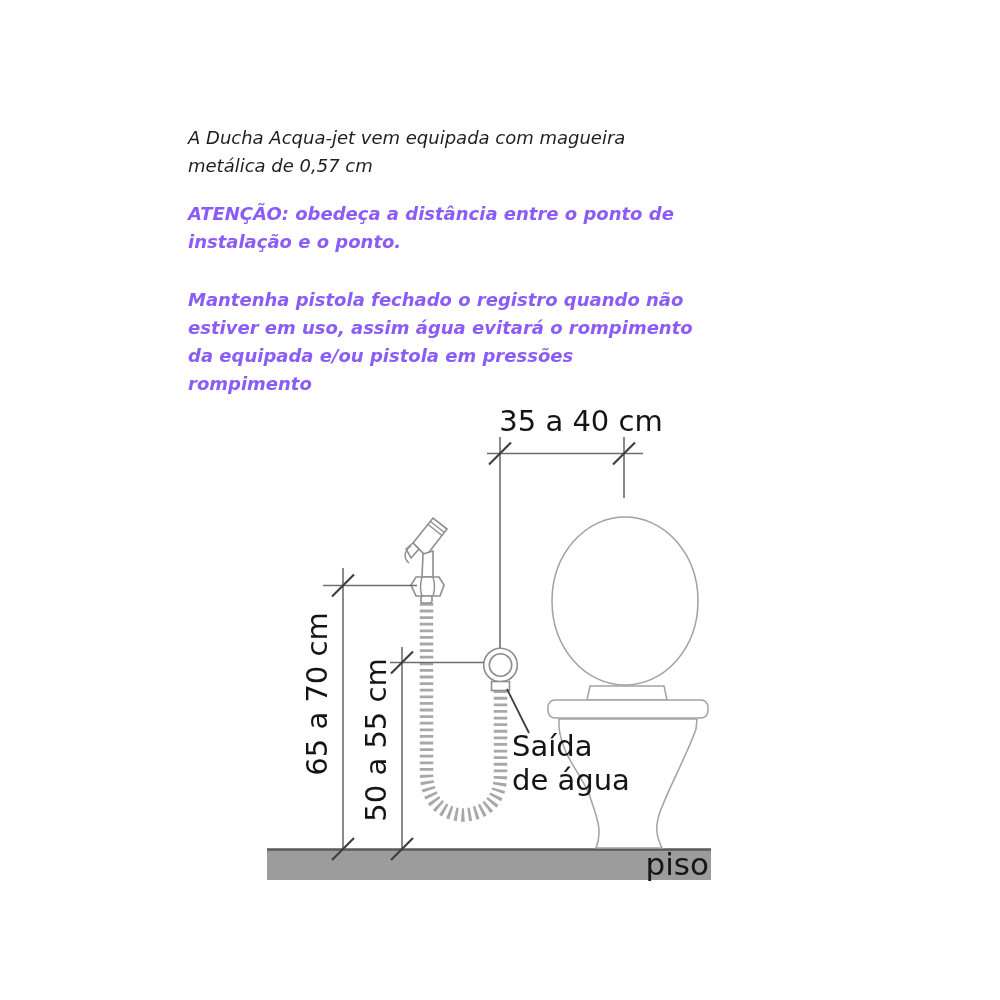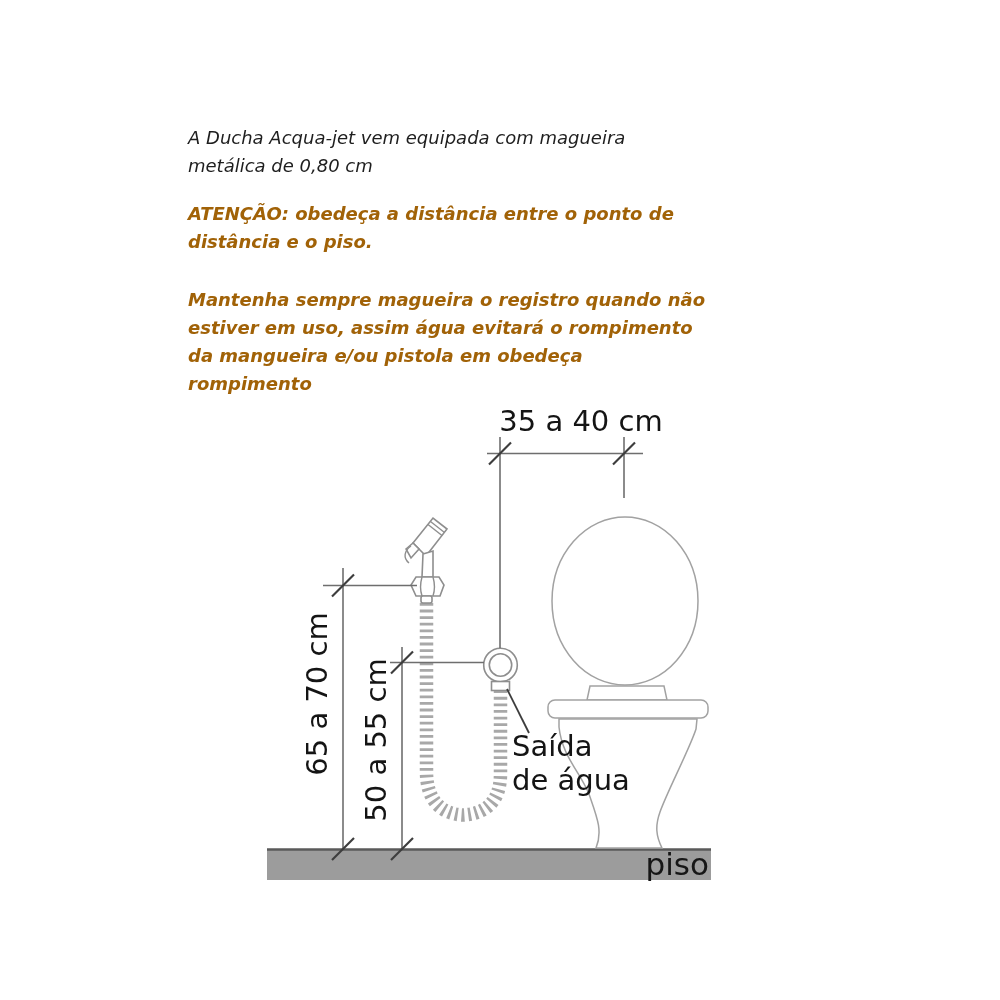--- a/index.html
+++ b/index.html
@@ -1,19 +1,19 @@
 <!DOCTYPE html>
 <html><head>
 <meta charset="utf-8">
 <style>
   html,body{margin:0;padding:0;background:#ffffff;}
   #stage{position:relative;width:1000px;height:1000px;background:#ffffff;overflow:hidden;
          font-family:"DejaVu Sans","Liberation Sans",sans-serif;}
   .para{position:absolute;left:188px;color:#1e1e1e;font-size:18px;line-height:28px;white-space:nowrap;font-style:italic;}
-  .para.bold{font-weight:bold;color:#a16207;}
+  .para.bold{font-weight:bold;color:#8b5cf6;}
   #intro{top:124px;}
   #warn1{top:200px;}
   #warn2{top:286px;}
   svg{position:absolute;left:0;top:0;}
   .dim{stroke:#6e6e6e;stroke-width:1.6;fill:none;}
   .tick{stroke:#3d3d3d;stroke-width:2.2;fill:none;}
   .fix{stroke:#8e8e8e;stroke-width:1.6;fill:#ffffff;}
   .fixline{stroke:#8e8e8e;stroke-width:1.4;fill:none;}
   .toilet{stroke:#a2a2a2;stroke-width:1.5;fill:#ffffff;}
   .coil{stroke:#a8a8a8;stroke-width:13.5;fill:none;stroke-dasharray:2.8 3.8;}
@@ -21,32 +21,32 @@
   .dimtext{font-size:29px;fill:#141414;}
   .pisotext{font-size:31px;fill:#161616;}
 </style>
 </head>
 <body>
 
 <div id="stage">
 
   <div id="intro" class="para">
     <div>A Ducha Acqua-jet vem equipada com magueira</div>
-    <div>metálica de 0,80 cm</div>
+    <div>metálica de 0,57 cm</div>
   </div>
 
   <div id="warn1" class="para bold">
     <div>ATENÇÃO: obedeça a distância entre o ponto de</div>
-    <div>distância e o piso.</div>
+    <div>instalação e o ponto.</div>
   </div>
 
   <div id="warn2" class="para bold">
-    <div>Mantenha sempre magueira o registro quando não</div>
+    <div>Mantenha pistola fechado o registro quando não</div>
     <div>estiver em uso, assim água evitará o rompimento</div>
-    <div>da mangueira e/ou pistola em obedeça</div>
+    <div>da equipada e/ou pistola em pressões</div>
     <div>rompimento</div>
   </div>
 
   <svg width="1000" height="1000" viewBox="0 0 1000 1000">
 
     <g>
       <rect x="267" y="849" width="444" height="31" fill="#9c9c9c"></rect>
       <line x1="267" y1="849.5" x2="711" y2="849.5" stroke="#5a5a5a" stroke-width="2.4"></line>
     </g>
 

